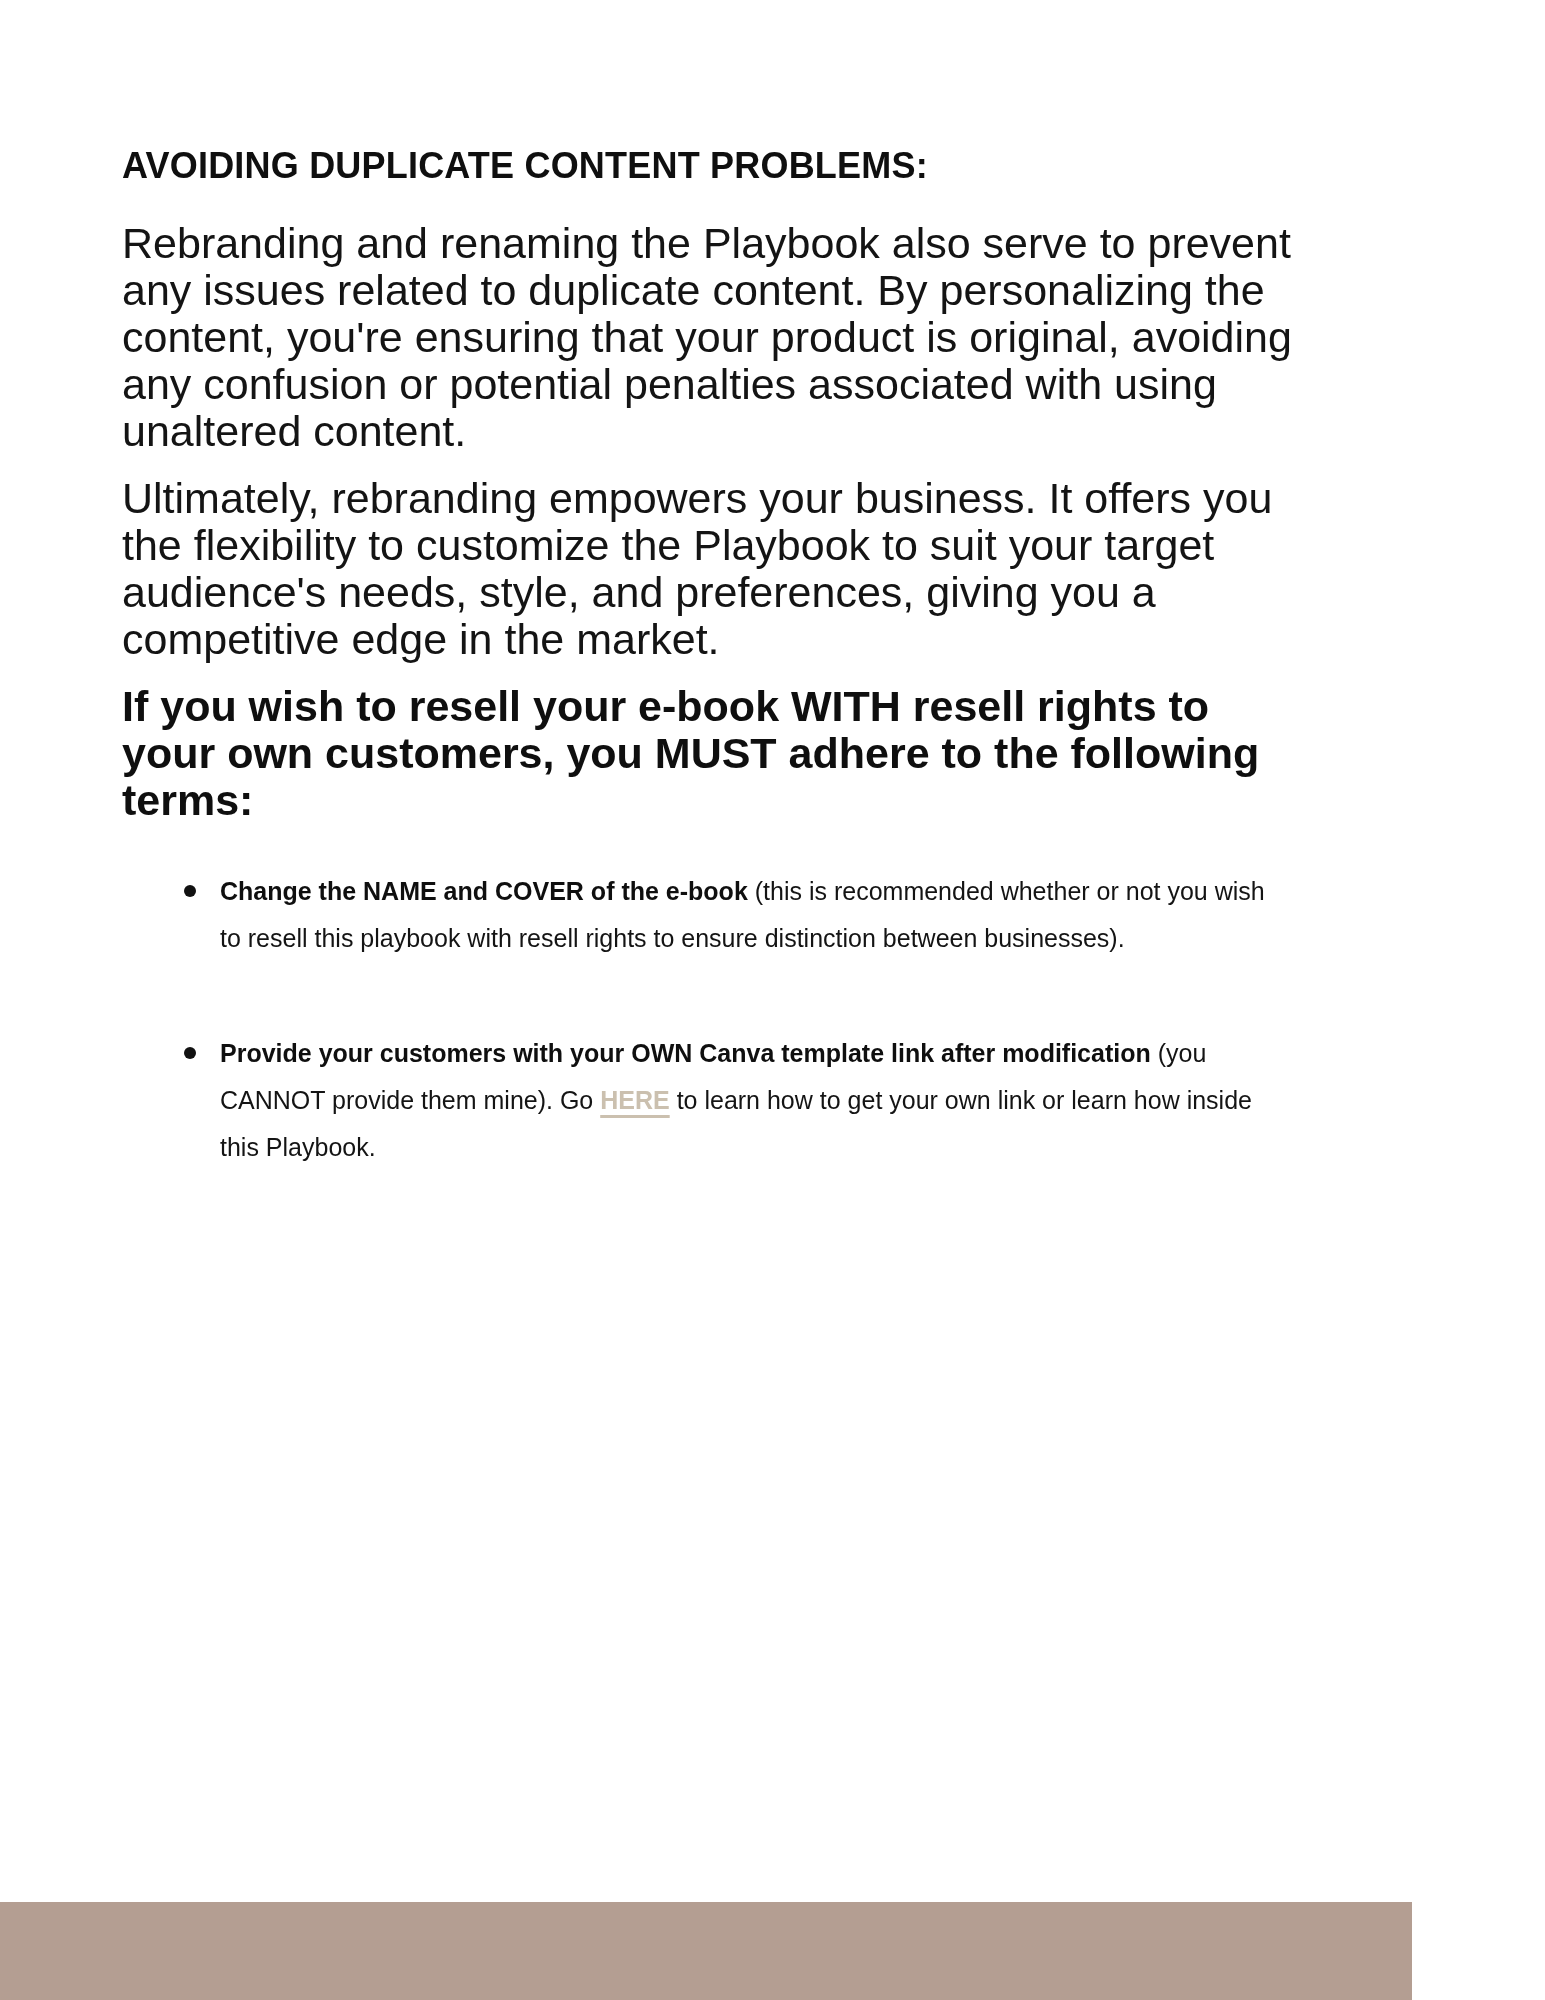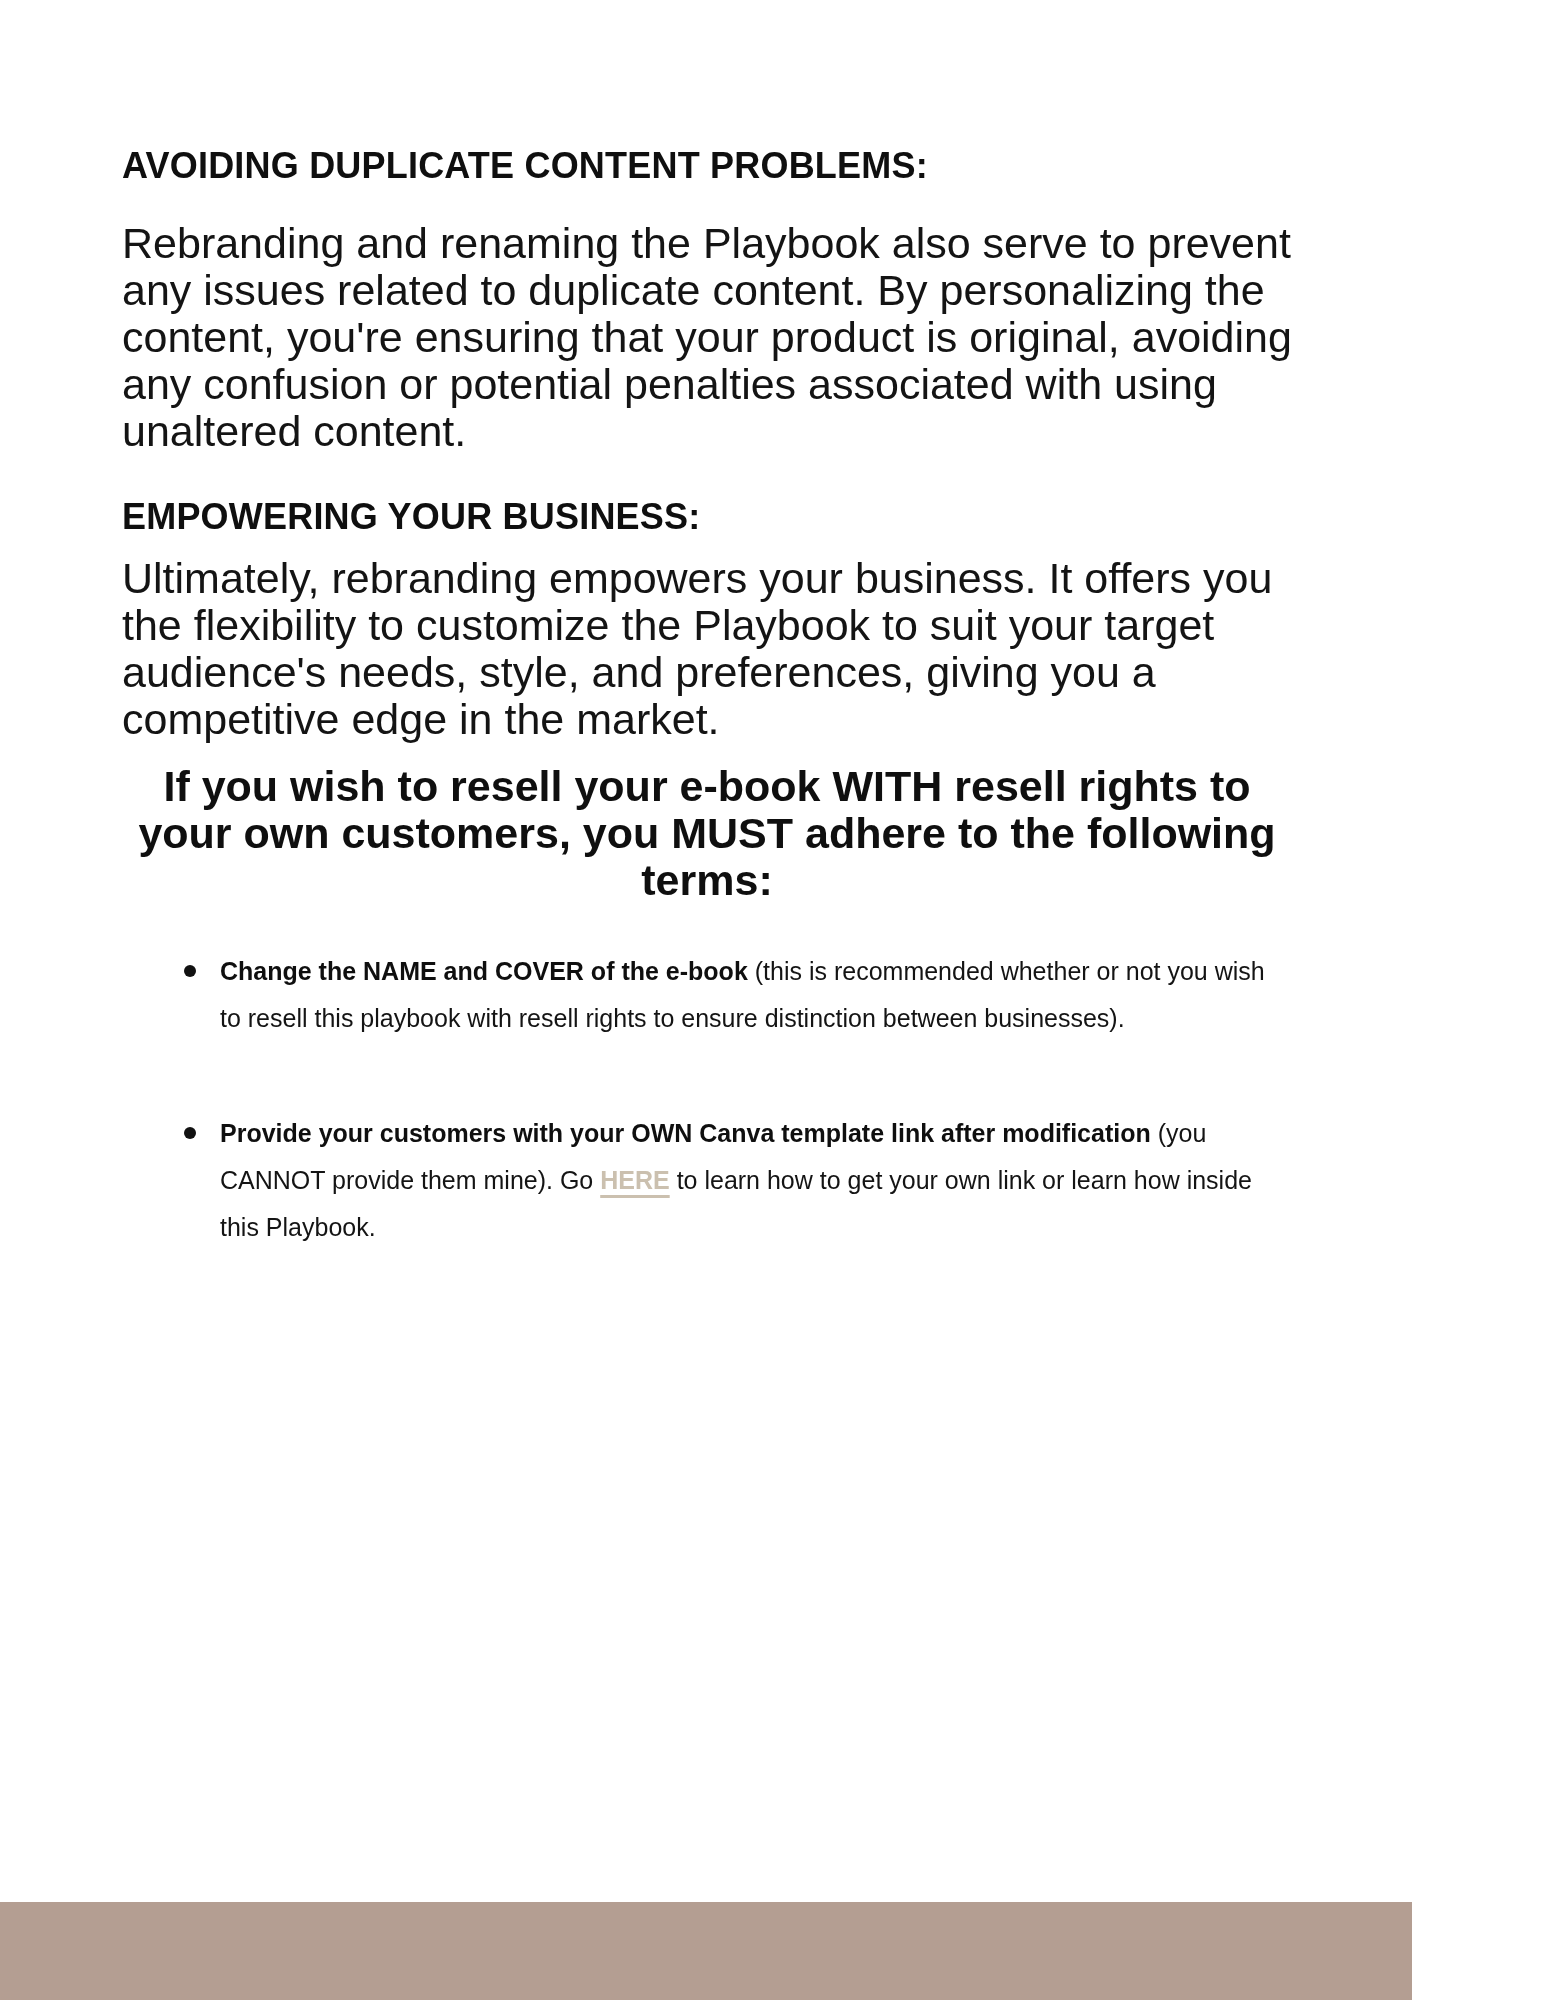--- a/index.html
+++ b/index.html
@@ -39,21 +39,21 @@
     line-height: 36px;
   }
   .heading.alert { color: var(--alert); }
   .para {
     margin-top: 36px;
     font-size: 43px;
     line-height: 47px;
     color: var(--text);
     letter-spacing: 0px;
   }
-  .para.bold { font-weight: bold; color: var(--heading); text-align: center; }
+  .para.bold { font-weight: bold; color: var(--heading); }
   .heading-gap { margin-top: 44px; }
   .heading-gap-lg { margin-top: 46px; }
   .para-gap { margin-top: 20px; }
   .bullets {
     list-style: none;
     margin-top: 44px;
   }
   .bullets li {
     position: relative;
     padding-left: 98px;
@@ -94,21 +94,20 @@
 <body>
 
 <div class="page">
   <main class="content">
     <div class="inner">
 
       <h2 class="heading">AVOIDING DUPLICATE CONTENT PROBLEMS:</h2>
 
       <p class="para">Rebranding and renaming the Playbook also serve to prevent any issues related to duplicate content. By personalizing the content, you're ensuring that your product is original, avoiding any confusion or potential penalties associated with using unaltered content.</p>
 
-      <h2 class="heading heading-gap">EMPOWERING YOUR BUSINESS:</h2>
 
       <p class="para para-gap">Ultimately, rebranding empowers your business. It offers you the flexibility to customize the Playbook to suit your target audience's needs, style, and preferences, giving you a competitive edge in the market.</p>
 
 
       <p class="para bold para-gap">If you wish to resell your e-book WITH resell rights to your own customers, you MUST adhere to the following terms:</p>
 
       <ul class="bullets">
         <li>
           <span class="dot"></span>
           <span><strong>Change the NAME and COVER of the e-book</strong><span> (this is recommended whether or not you wish to resell this playbook with resell rights to ensure distinction between businesses).</span></span>

